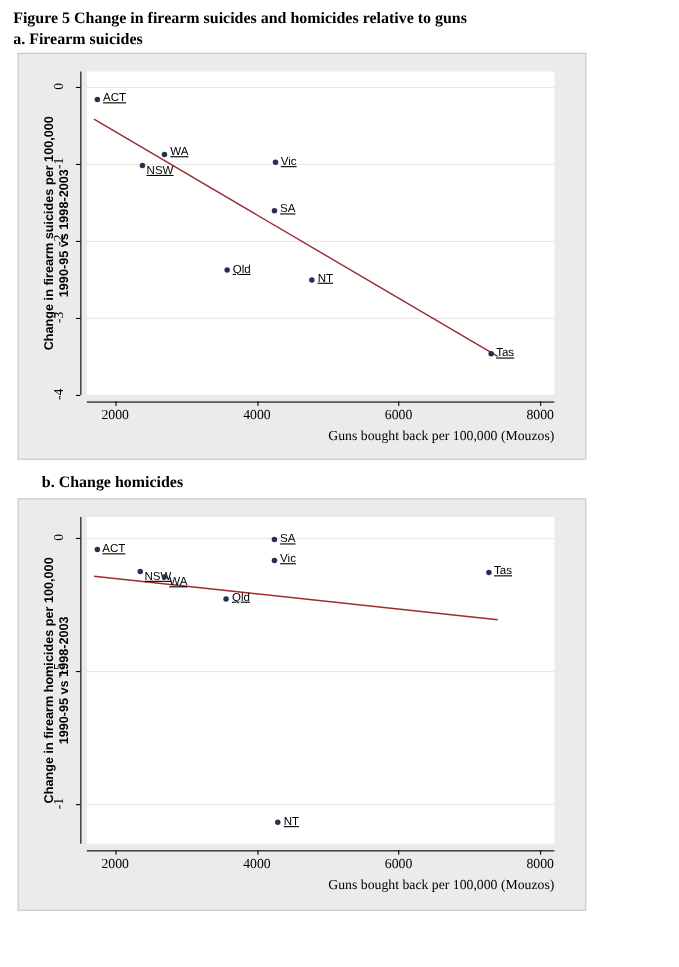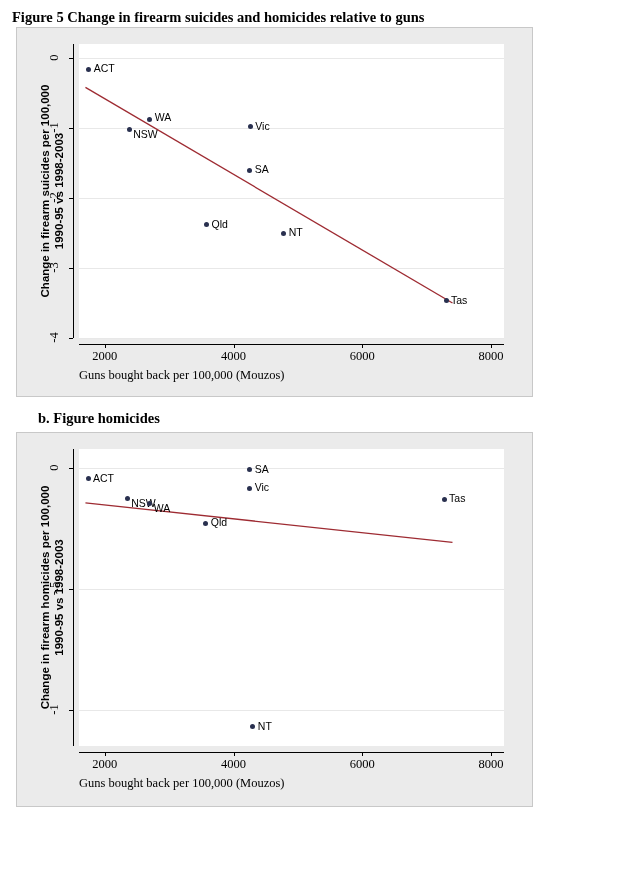--- a/index.html
+++ b/index.html
@@ -92,21 +92,21 @@
     font-size: 12.5px;
     color: #000000;
     white-space: nowrap;
     transform: rotate(-90deg);
     transform-origin: center center;
   }
   .axis-title-x {
     position: absolute;
     font-family: "Liberation Serif", serif;
     font-size: 12.5px;
-    text-align: left;
+    text-align: right;
     white-space: nowrap;
   }
   .axis-title-y {
     position: absolute;
     font-family: "Liberation Sans", sans-serif;
     font-weight: bold;
     font-size: 11.5px;
     line-height: 13.5px;
     white-space: nowrap;
     transform: rotate(-90deg);
@@ -119,34 +119,36 @@
     height: 5px;
     border-radius: 50%;
     background: #29304f;
   }
   .point-label {
     position: absolute;
     font-family: "Liberation Sans", sans-serif;
     font-size: 10.5px;
     color: #000000;
     white-space: nowrap;
+    text-decoration: underline;
   }
   .fitline {
     position: absolute;
     left: 0;
     top: 0;
     overflow: visible;
   }
 </style>
 </head>
 <body>
 
 <div class="page">
 
   <div class="fig-title">Figure 5  Change in firearm suicides and homicides relative to guns</div>
+  <div class="panel-label">a.  Firearm suicides</div>
 
   <div class="chart-box chart-a" id="chart-a">
       <div class="plot" style="left: 62px; top: 16px; width: 425px; height: 294px;">
         <div class="gridline" style="top: 14px;"></div>
         <div class="gridline" style="top: 84px;"></div>
         <div class="gridline" style="top: 154px;"></div>
         <div class="gridline" style="top: 224px;"></div>
         <div class="gridline" style="top: 294px;"></div>
         <svg class="fitline" width="425" height="294">
           <line x1="6.4393939393939394" y1="43.400000000000006" x2="373.4848484848485" y2="259" stroke="#9e2b32" stroke-width="1.3"></line>
@@ -185,21 +187,21 @@
       <div class="tick" style="left: 52px; top: 170px; width: 4px; height: 1px;"></div>
       <div class="ytick-label" style="left: 24px; top: 162px; width: 26px; text-align: center;">-2</div>
       <div class="tick" style="left: 52px; top: 240px; width: 4px; height: 1px;"></div>
       <div class="ytick-label" style="left: 24px; top: 232px; width: 26px; text-align: center;">-3</div>
       <div class="tick" style="left: 52px; top: 310px; width: 4px; height: 1px;"></div>
       <div class="ytick-label" style="left: 24px; top: 302px; width: 26px; text-align: center;">-4</div>
       <div class="axis-title-x" style="left: 62px; width: 425px; top: 340px;">Guns bought back per 100,000 (Mouzos)</div>
       <div class="axis-title-y" style="left: 22px; top: 310px; width: 294px;">Change in firearm suicides per 100,000<br>1990-95 vs 1998-2003</div>
     </div>
 
-  <div class="panel-label b">b.  Figure homicides</div>
+  <div class="panel-label b">b.  Change homicides</div>
 
   <div class="chart-box chart-b" id="chart-b">
       <div class="plot" style="left: 62px; top: 16px; width: 425px; height: 297px;">
         <div class="gridline" style="top: 19px;"></div>
         <div class="gridline" style="top: 140px;"></div>
         <div class="gridline" style="top: 261px;"></div>
         <svg class="fitline" width="425" height="297">
           <line x1="6.4393939393939394" y1="53.84634146341466" x2="373.4848484848485" y2="93.44634146341465" stroke="#9e2b32" stroke-width="1.3"></line>
         </svg>
         <div class="point" style="left: 6.51515px; top: 27.2px;"></div>

